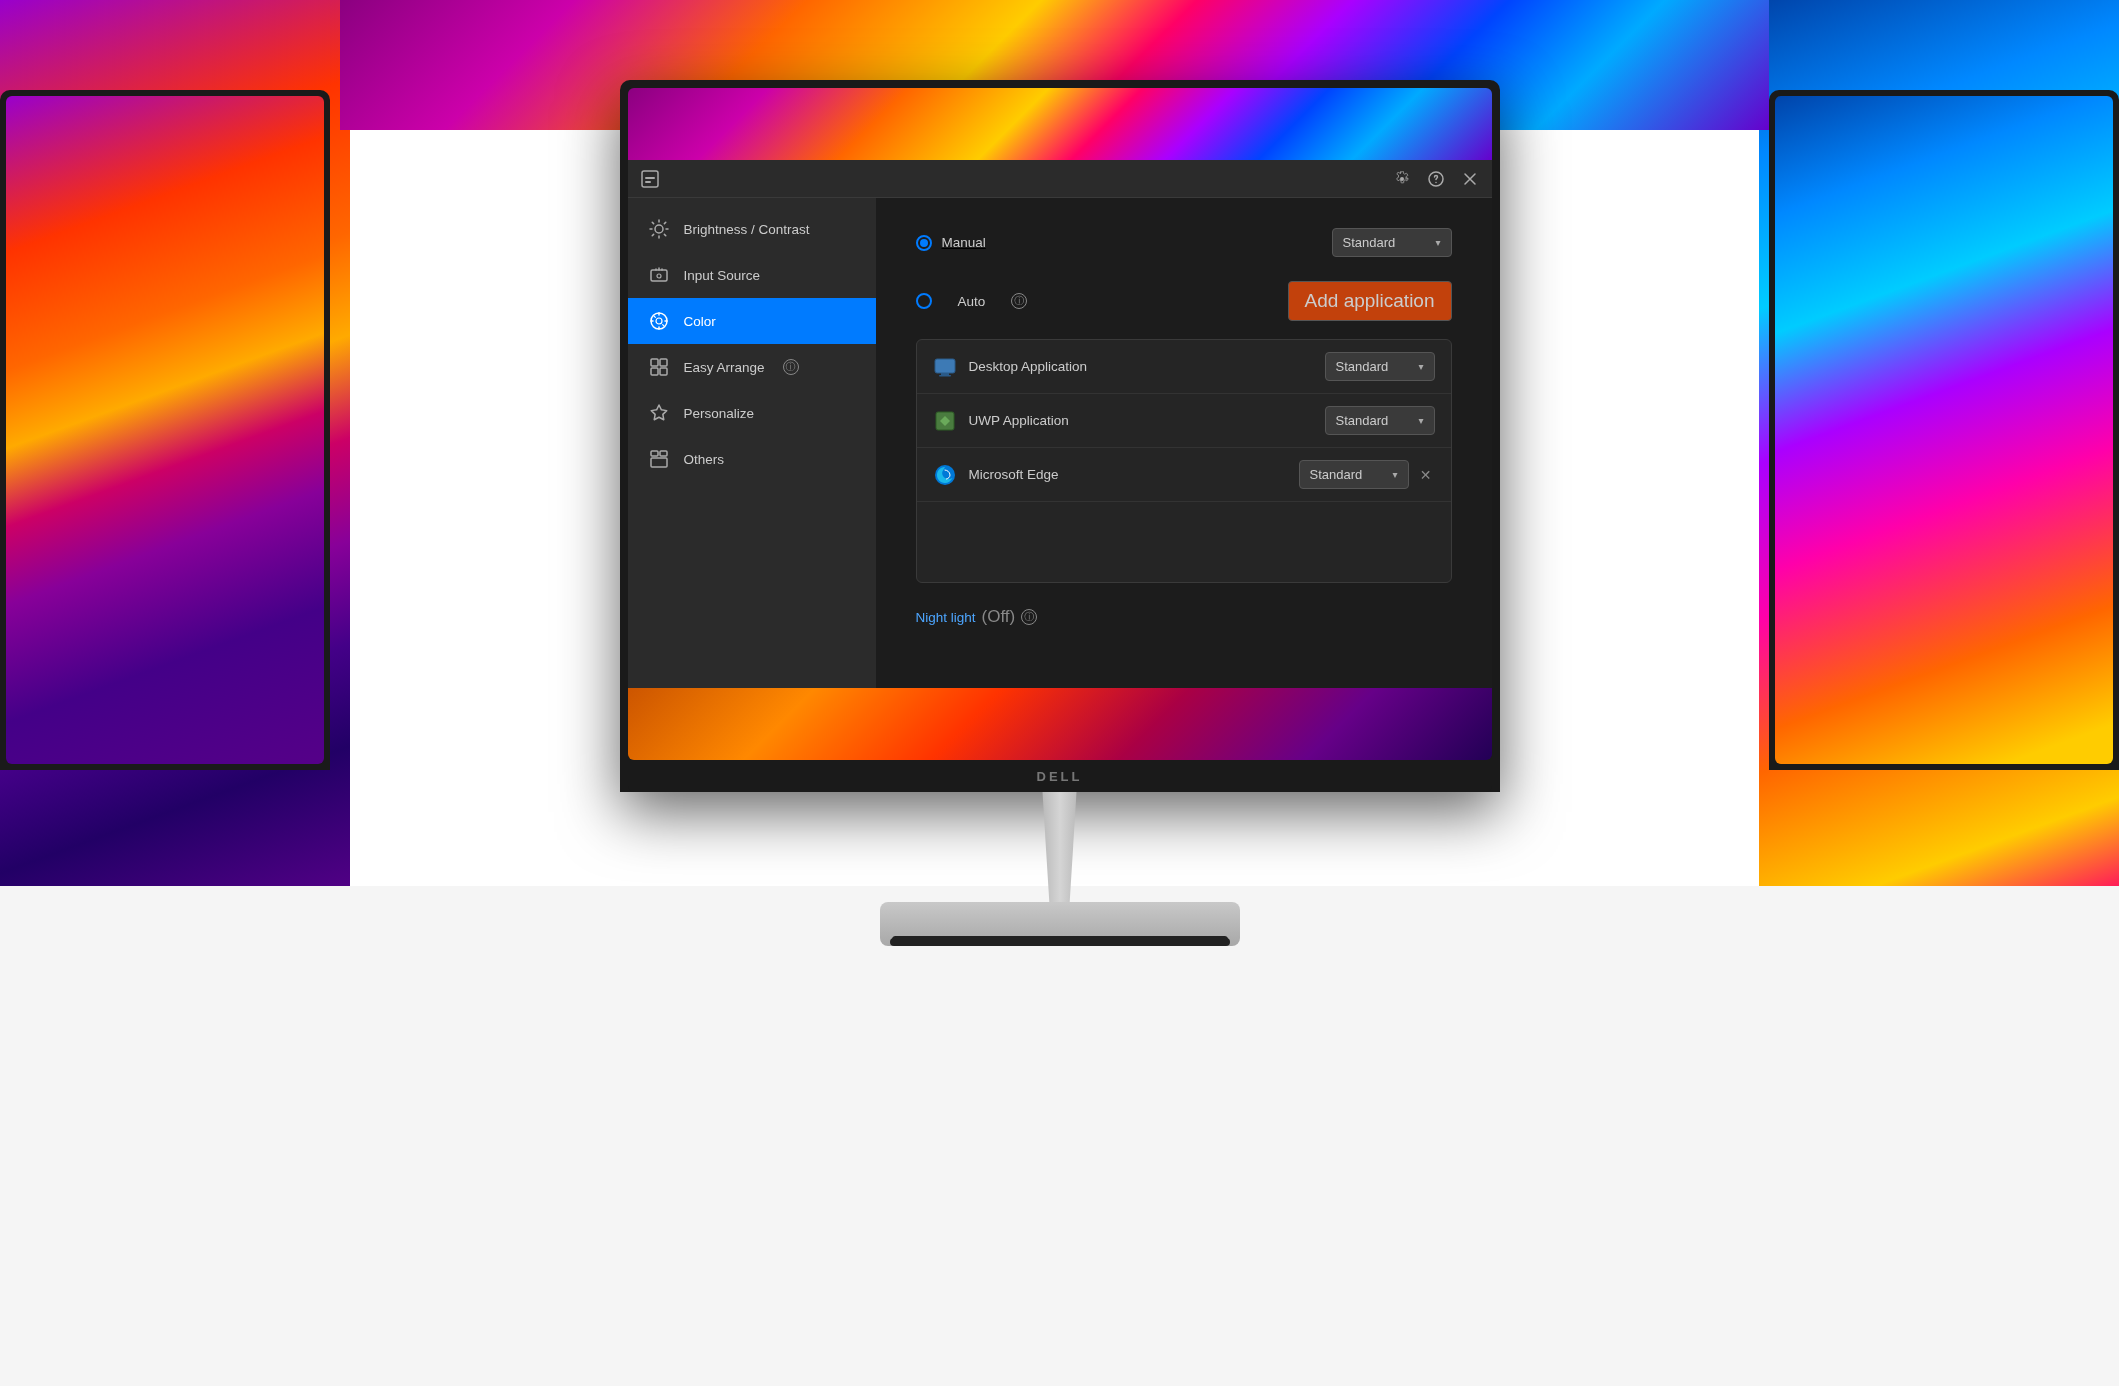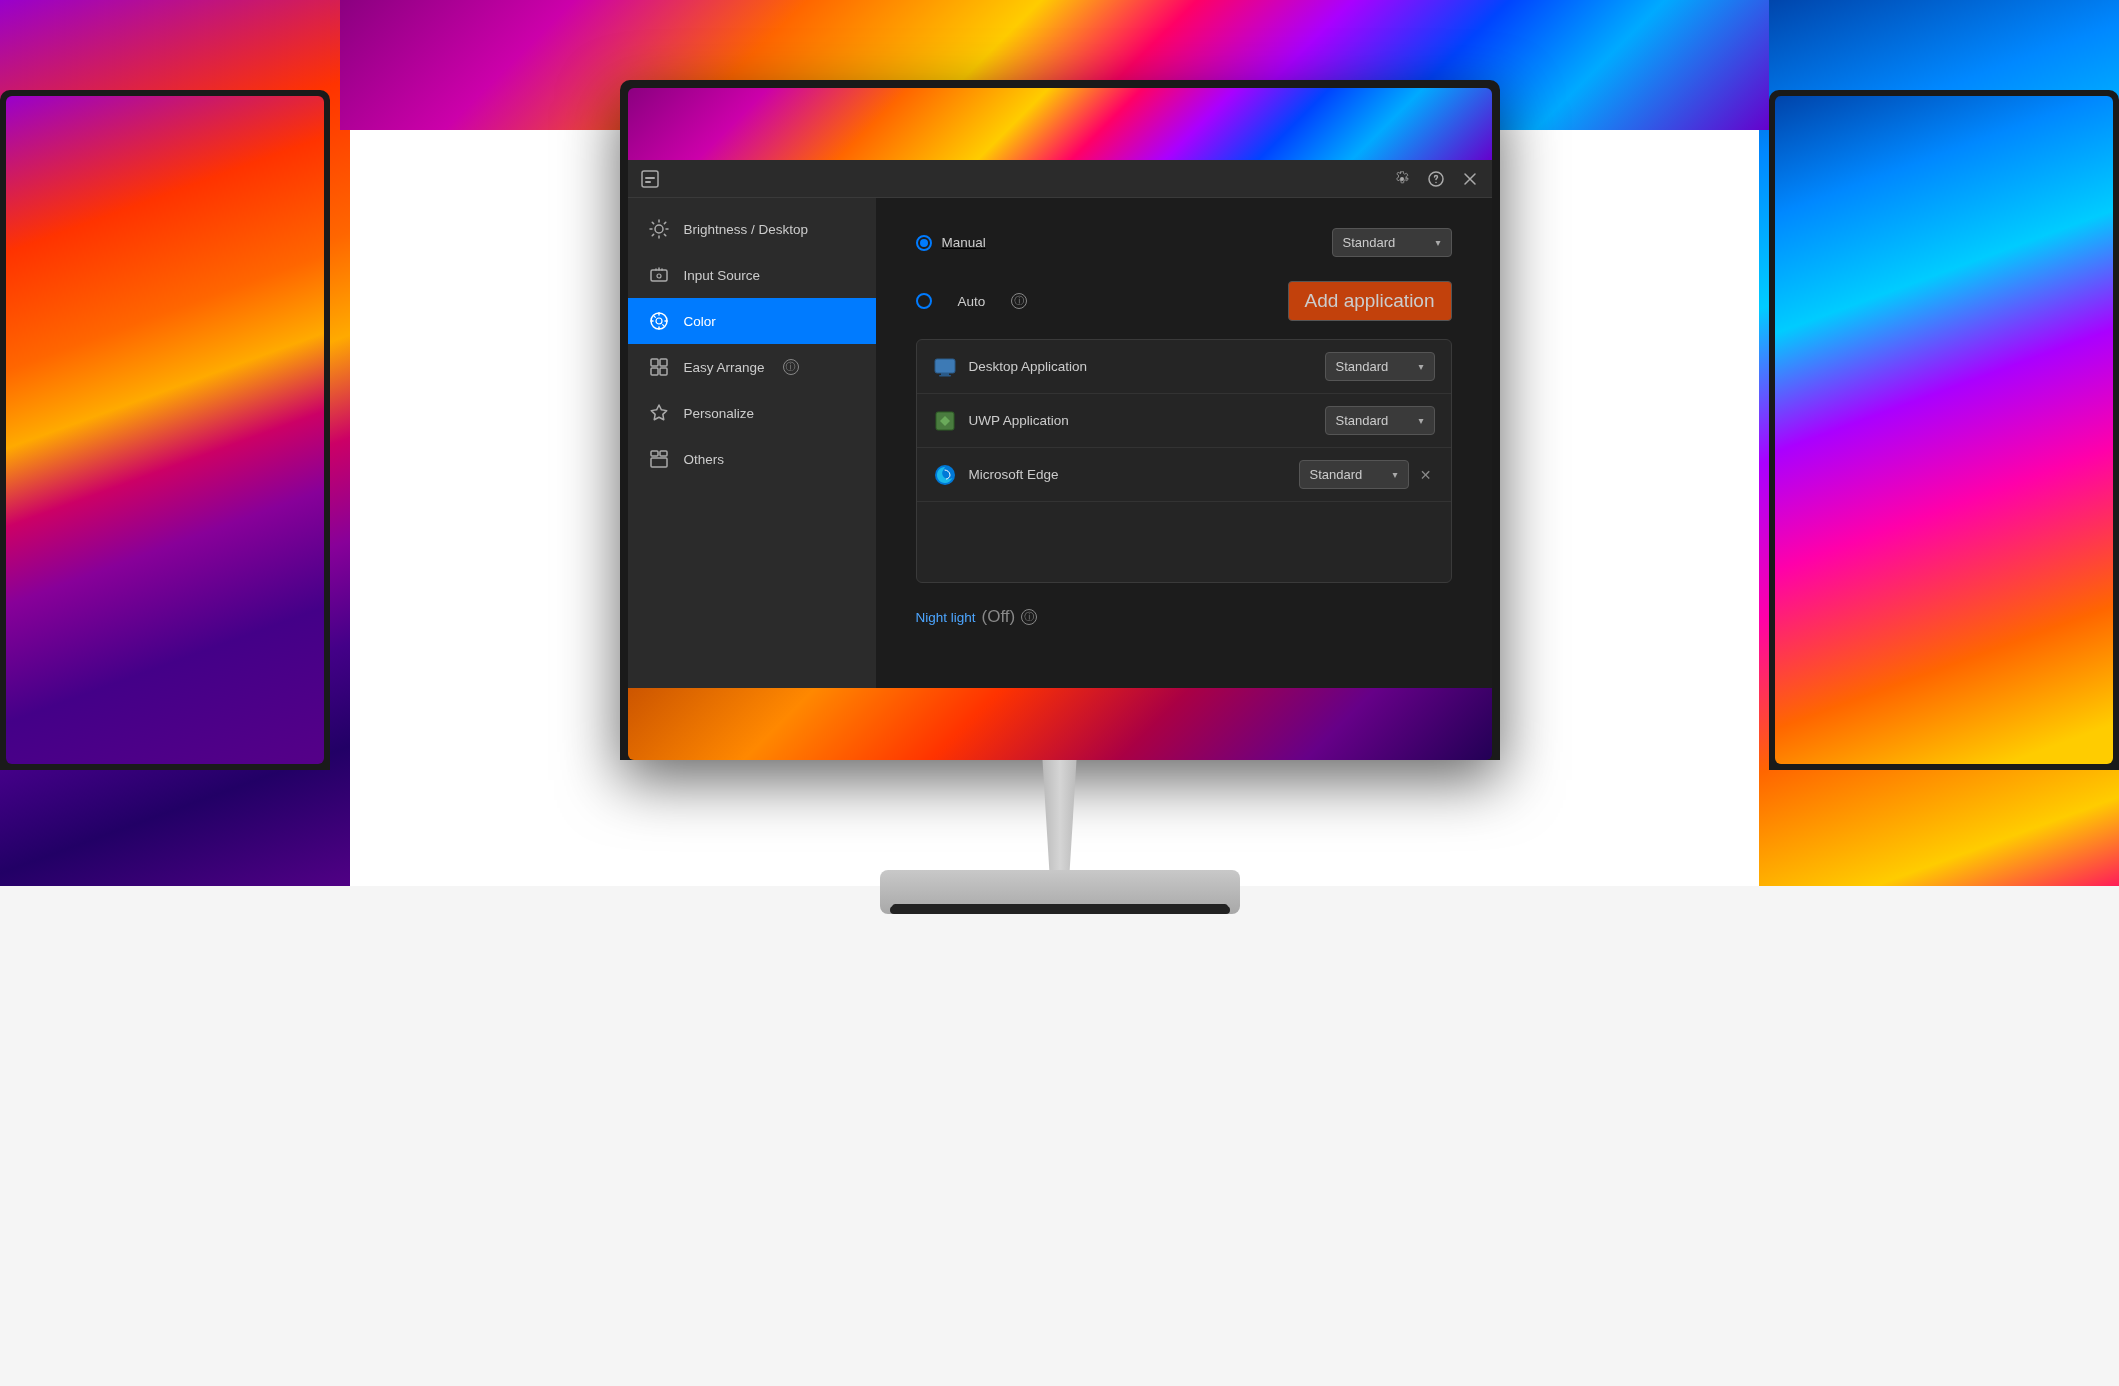--- a/index.html
+++ b/index.html
@@ -463,21 +463,21 @@
 
           <div class="sidebar">
 
             <div class="sidebar-item">
               <div class="sidebar-icon">
                 <svg width="20" height="20" viewBox="0 0 20 20" fill="none">
                   <circle cx="10" cy="10" r="4" stroke="#aaa" stroke-width="1.5"></circle>
                   <path d="M10 1v2M10 17v2M1 10h2M17 10h2M3.22 3.22l1.41 1.41M15.37 15.37l1.41 1.41M3.22 16.78l1.41-1.41M15.37 4.63l1.41-1.41" stroke="#aaa" stroke-width="1.5" stroke-linecap="round"></path>
                 </svg>
               </div>
-              <span class="sidebar-item-label">Brightness / Desktop</span>
+              <span class="sidebar-item-label">Brightness / Contrast</span>
             </div>
 
             <div class="sidebar-item">
               <div class="sidebar-icon">
                 <svg width="20" height="20" viewBox="0 0 20 20" fill="none">
                   <rect x="2" y="5" width="16" height="11" rx="1.5" stroke="#aaa" stroke-width="1.5"></rect>
                   <path d="M7 5V4M13 5V4M10 5V3" stroke="#aaa" stroke-width="1.5" stroke-linecap="round"></path>
                   <circle cx="10" cy="11" r="2" stroke="#aaa" stroke-width="1.2"></circle>
                 </svg>
               </div>
@@ -619,20 +619,23 @@
             </div>
 
           </div>
         </div>
       </div>
 
       <div style="height:72px; background:linear-gradient(135deg,#CC5500 0%,#FF8800 20%,#FF3300 40%,#AA0044 60%,#660088 80%,#220055 100%);"></div>
 
     </div>
 
+    <div style="height:32px; background:#1a1a1a; display:flex; align-items:center; justify-content:center; border-radius:0 0 6px 6px;">
+      <span style="color:#777; font-size:13px; font-weight:bold; letter-spacing:3px; font-family:Arial;">DELL</span>
+    </div>
 
   </div>
 
   <div class="monitor-stand">
     <div class="stand-neck" style="width:68px; height:110px; background:linear-gradient(90deg,#a0a0a0,#d5d5d5,#a0a0a0); clip-path:polygon(25% 0%,75% 0%,65% 100%,35% 100%);"></div>
     <div class="stand-base" style="width:360px; height:44px; background:linear-gradient(180deg,#c8c8c8,#a8a8a8); border-radius:8px; position:relative;">
       <div style="position:absolute; bottom:3px; left:12px; right:12px; height:7px; background:#222; border-radius:4px;"></div>
     </div>
   </div>
 

